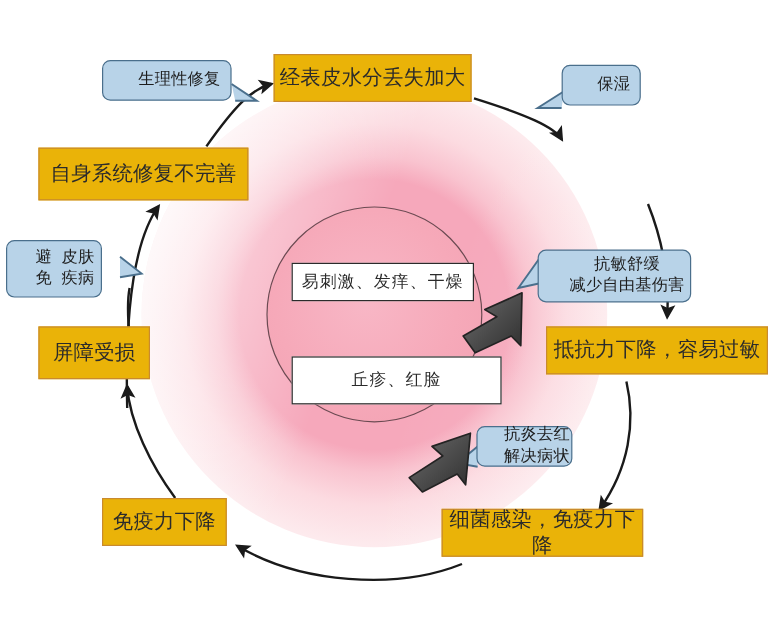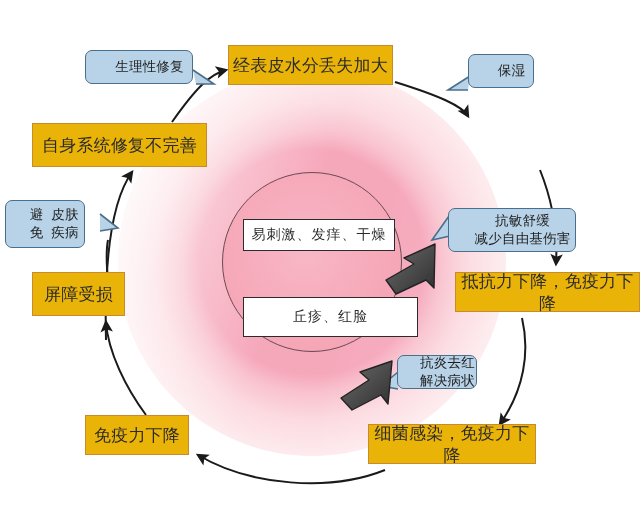--- a/index.html
+++ b/index.html
@@ -123,21 +123,21 @@
 
     <g stroke="#232323" stroke-width="1.4" stroke-linejoin="round">
       <path d="M435 244 L404 258 L414 264 L386 280 L396 294 L426 280 L434 288 Z" fill="url(#thickg1)"></path>
       <path d="M392 361 L360 372 L369 380 L341 398 L352 410 L381 395 L388 404 Z" fill="url(#thickg2)"></path>
     </g>
   </svg>
 
   <div class="node" style="left:228px;top:45px;width:165px;height:40px;">经表皮水分丢失加大</div>
 
 
-  <div class="node" style="left:455px;top:272px;width:185px;height:40px;">抵抗力下降，免疫力下降</div>
+  <div class="node" style="left:455px;top:272px;width:185px;height:40px;">抵抗力下降，容易过敏</div>
 
   <div class="node" style="left:368px;top:424px;width:168px;height:40px;">细菌感染，免疫力下降</div>
 
   <div class="node" style="left:32px;top:272px;width:93px;height:44px;">屏障受损</div>
 
   <div class="node" style="left:85px;top:415px;width:104px;height:40px;">免疫力下降</div>
 
   <div class="node" style="left:32px;top:123px;width:175px;height:44px;">自身系统修复不完善</div>
 
   <div class="callout" style="left:85px;top:50px;width:108px;height:34px;">生理性修复</div>

